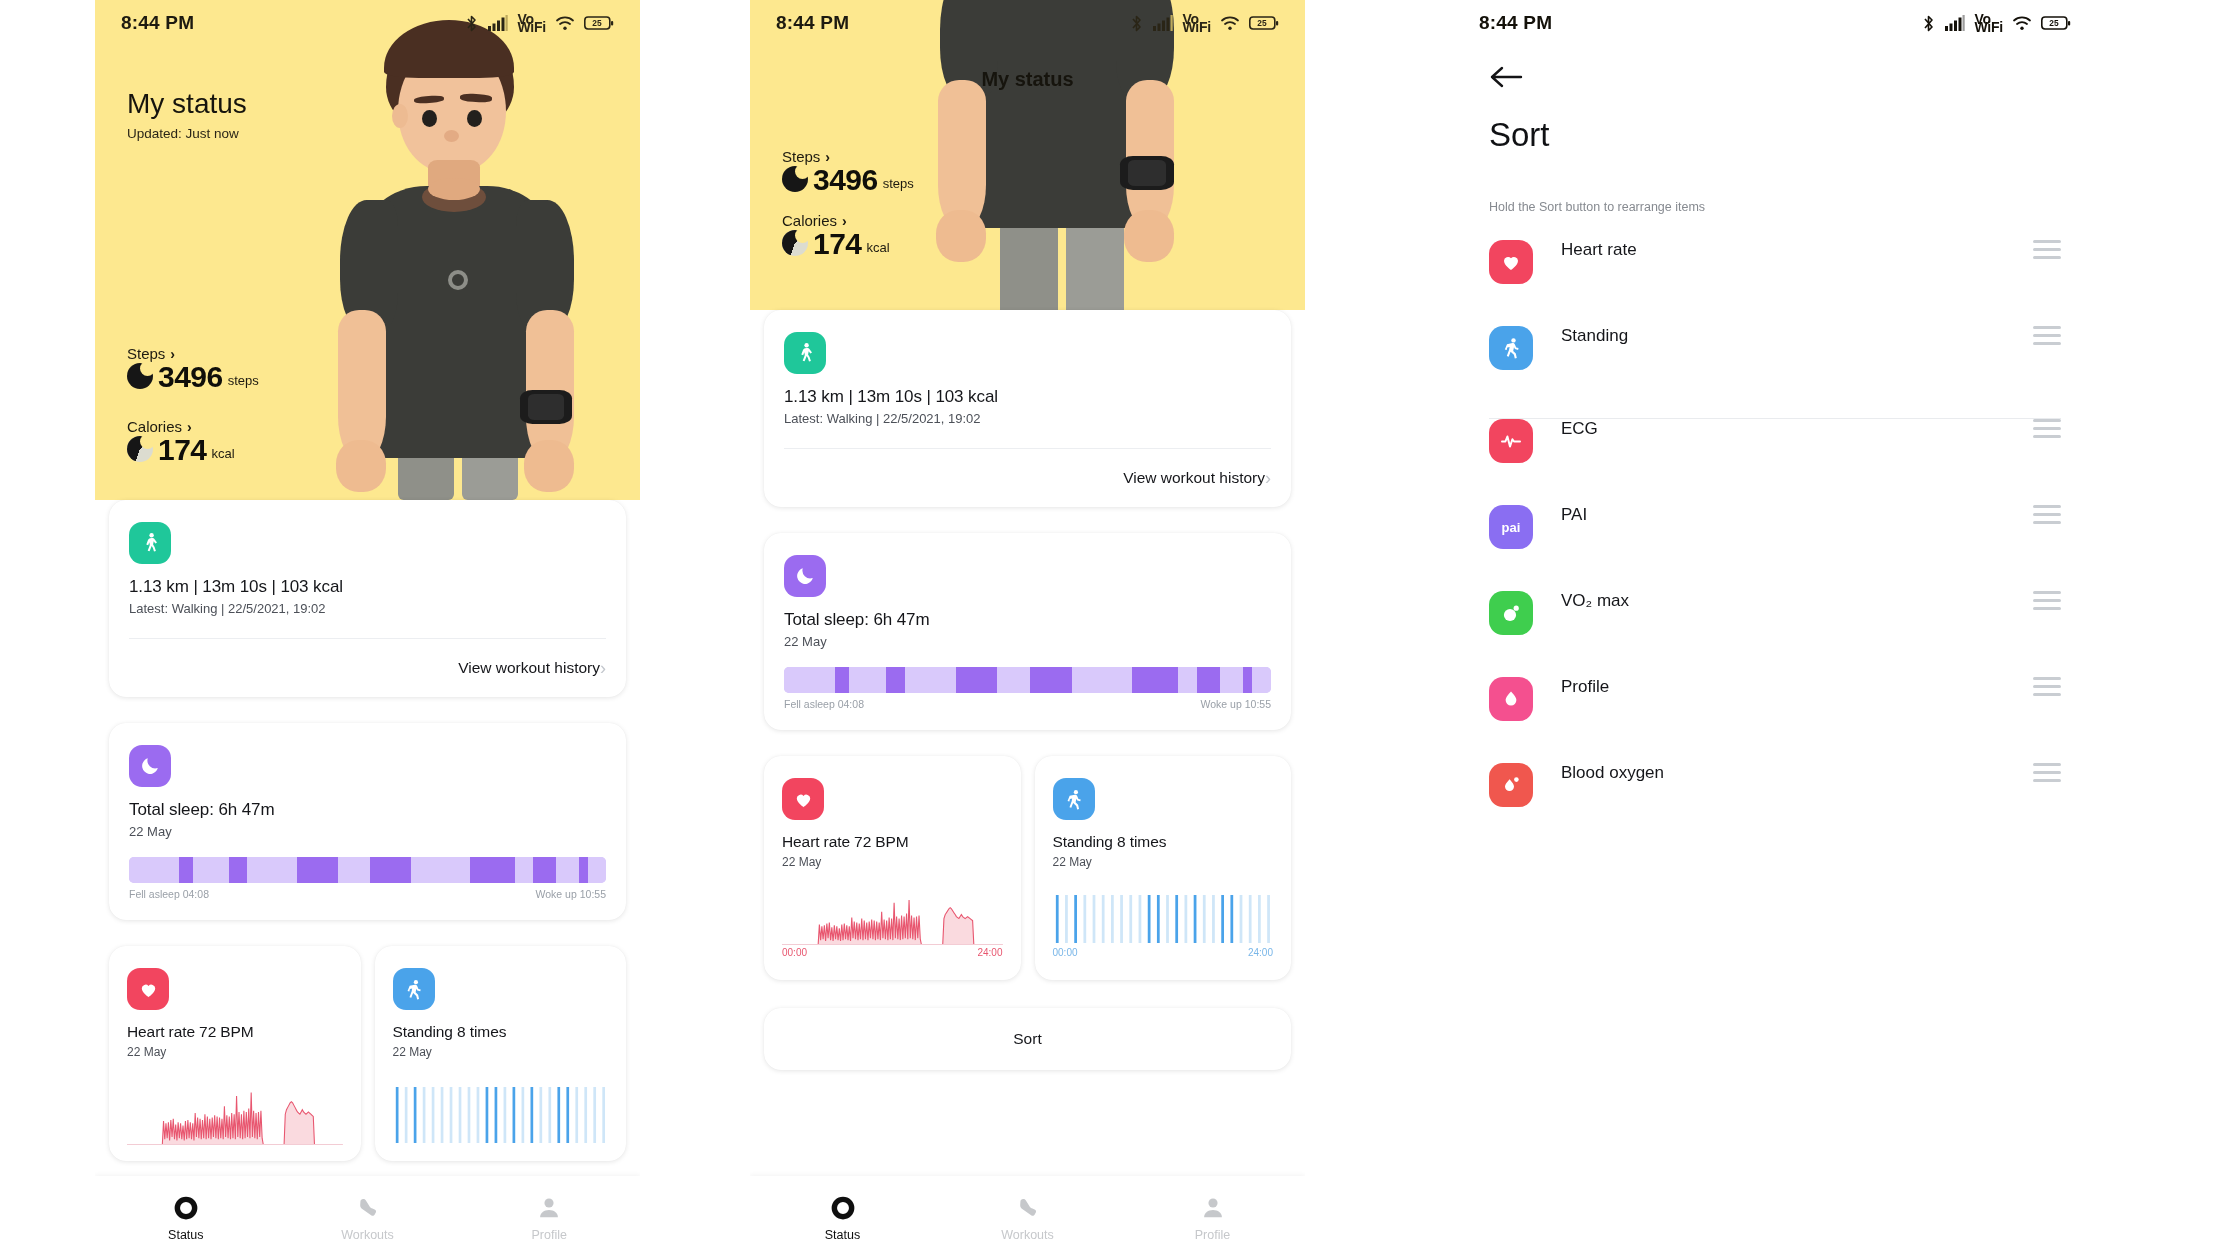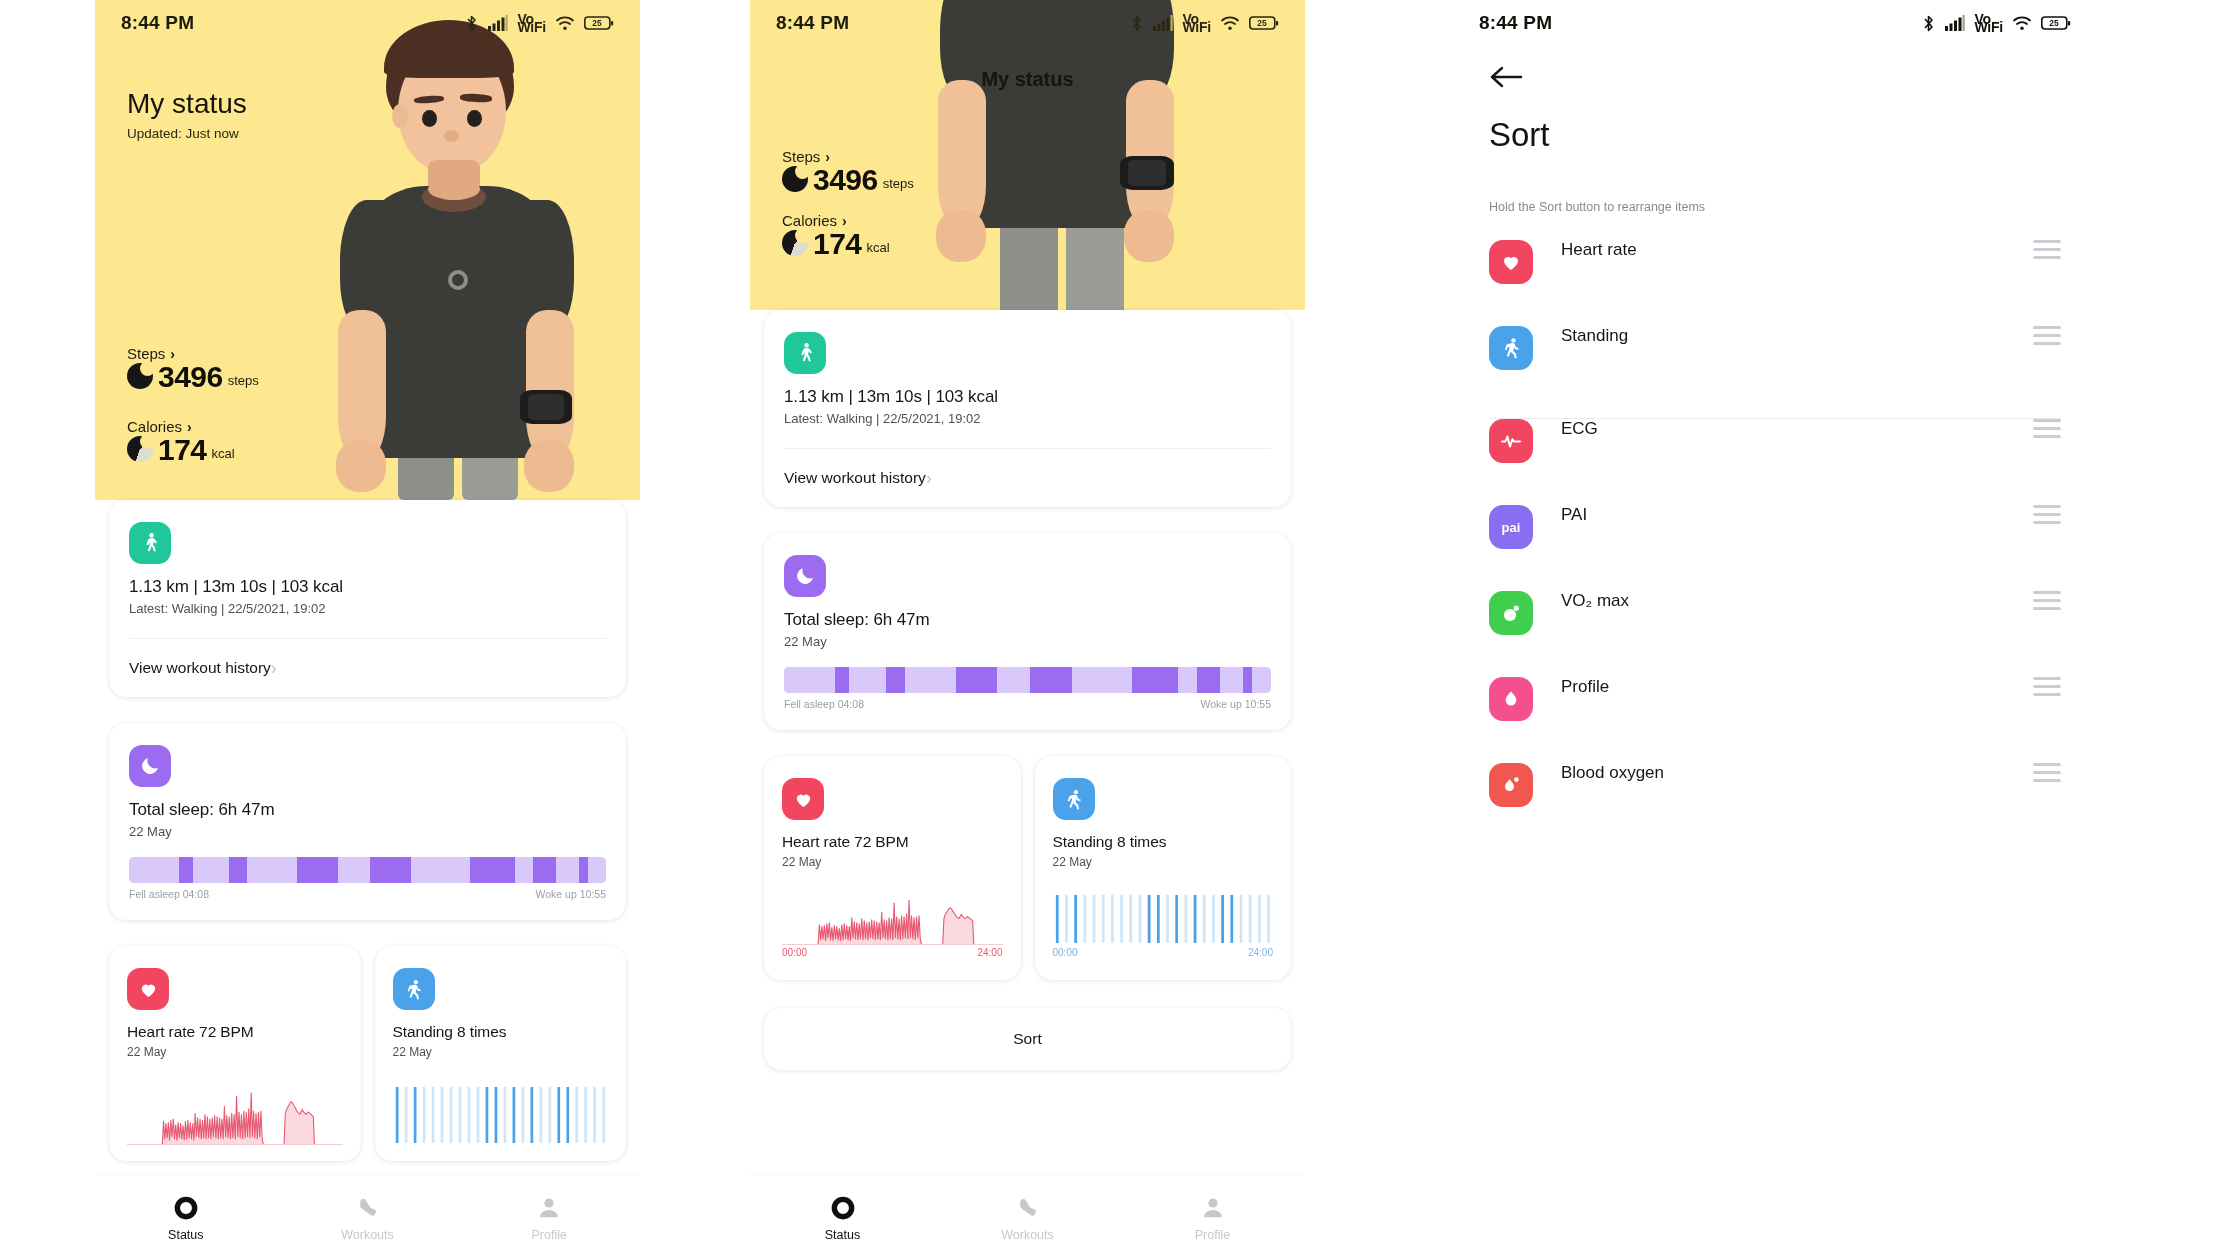--- a/index.html
+++ b/index.html
@@ -87,21 +87,21 @@
     background: #ffffff; border-radius: 17px;
     box-shadow: 0 1px 5px rgba(0,0,0,.10), 0 0 1px rgba(0,0,0,.06);
     position: relative;
   }
   .tile-icon { width: 42px; height: 42px; border-radius: 13px; display: flex;
                align-items: center; justify-content: center; }
   .tile-icon svg { display: block; }
   .card-title { font-size: 17px; color: #15161a; margin-top: 13px; letter-spacing: -.1px; }
   .card-sub { font-size: 13px; color: #4c5058; margin-top: 4px; }
   .card-divider { height: 1px; background: #eceef1; }
-  .card-link { display: flex; align-items: center; justify-content: flex-start;
+  .card-link { display: flex; align-items: center; justify-content: flex-end;
                font-size: 15.5px; color: #15161a; }
   .chev-grey { color: #c3c7cd; font-size: 18px; font-weight: 300; line-height: 1; }
 
   
   .sleepbar { height: 26px; border-radius: 5px; background: #d9c9fb; display: flex; overflow: hidden; }
   .sleepbar i { display: block; height: 100%; }
   .sleep-deep { background: #9b6bf0; }
   .sleep-light { background: #d9c9fb; }
   .sleep-labels { display: flex; justify-content: space-between; margin-top: 5px;
                   font-size: 10.5px; color: #9aa0a8; }

